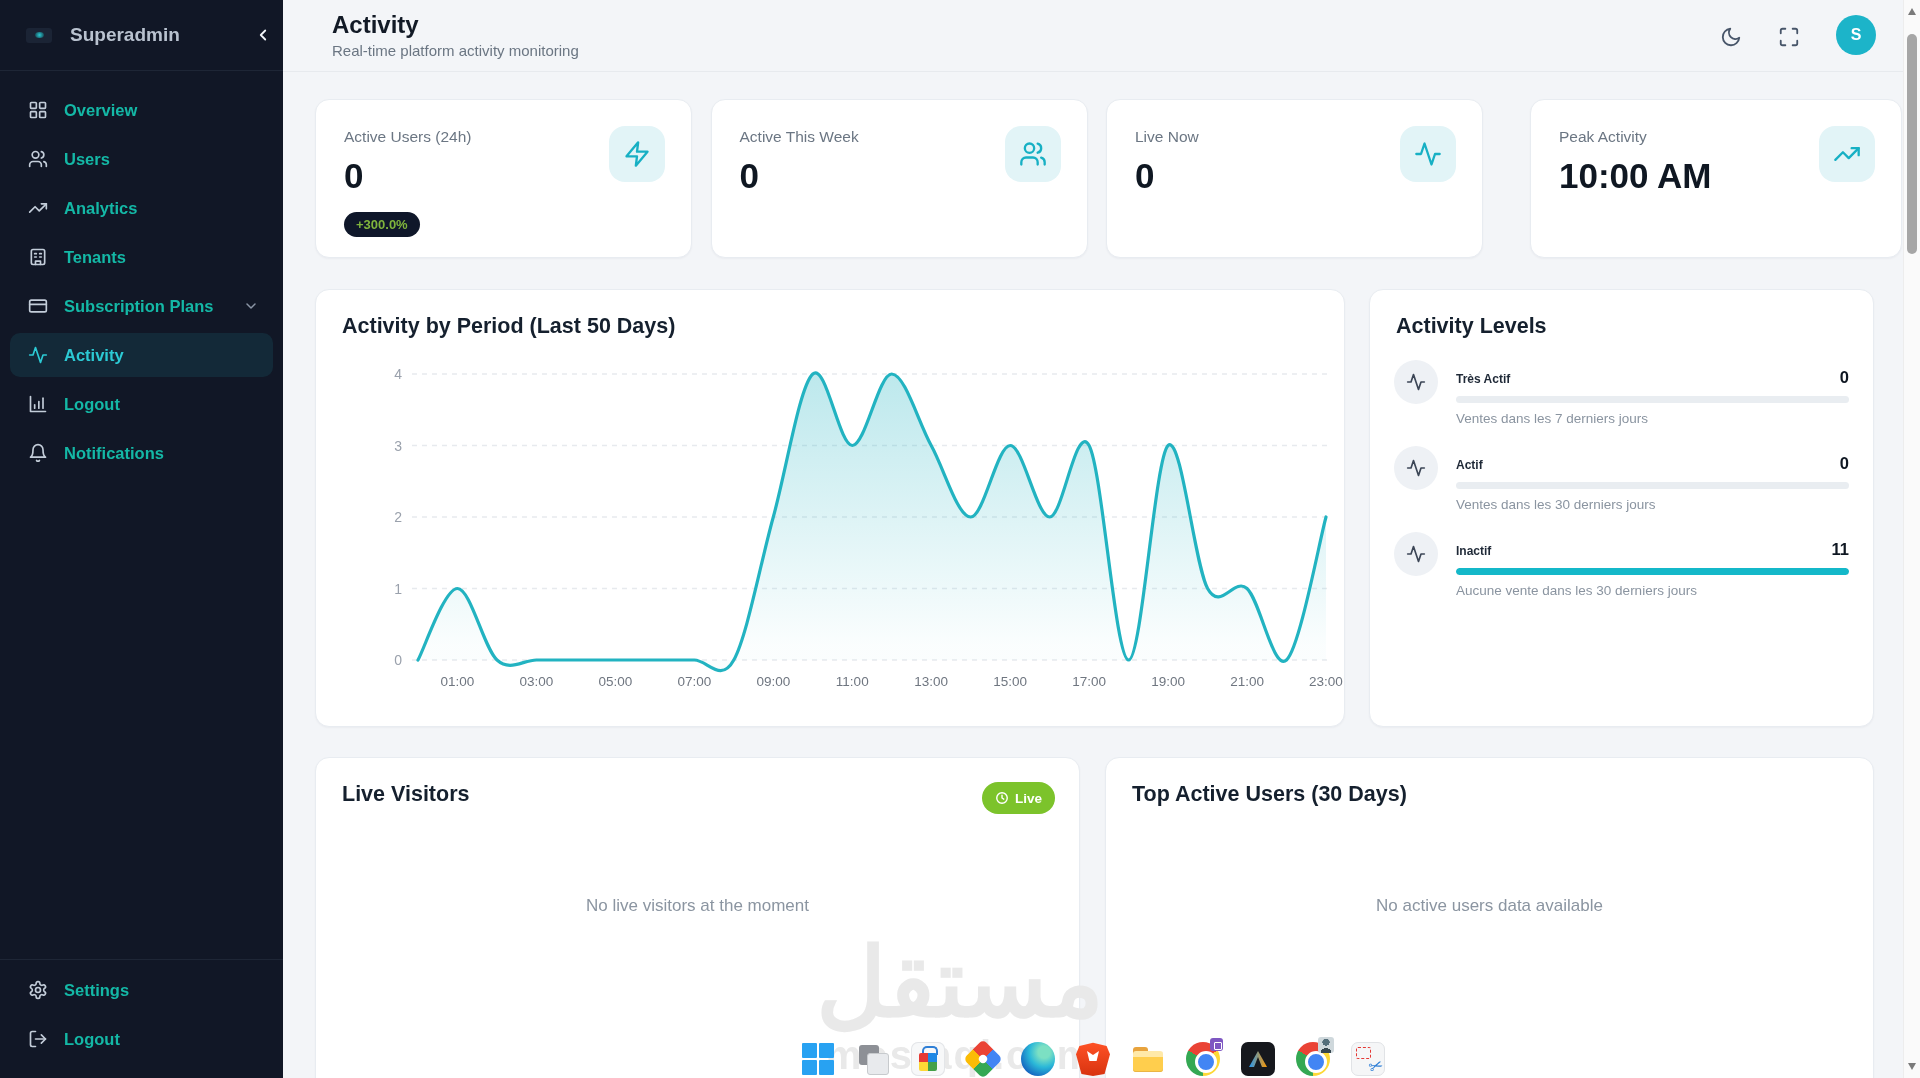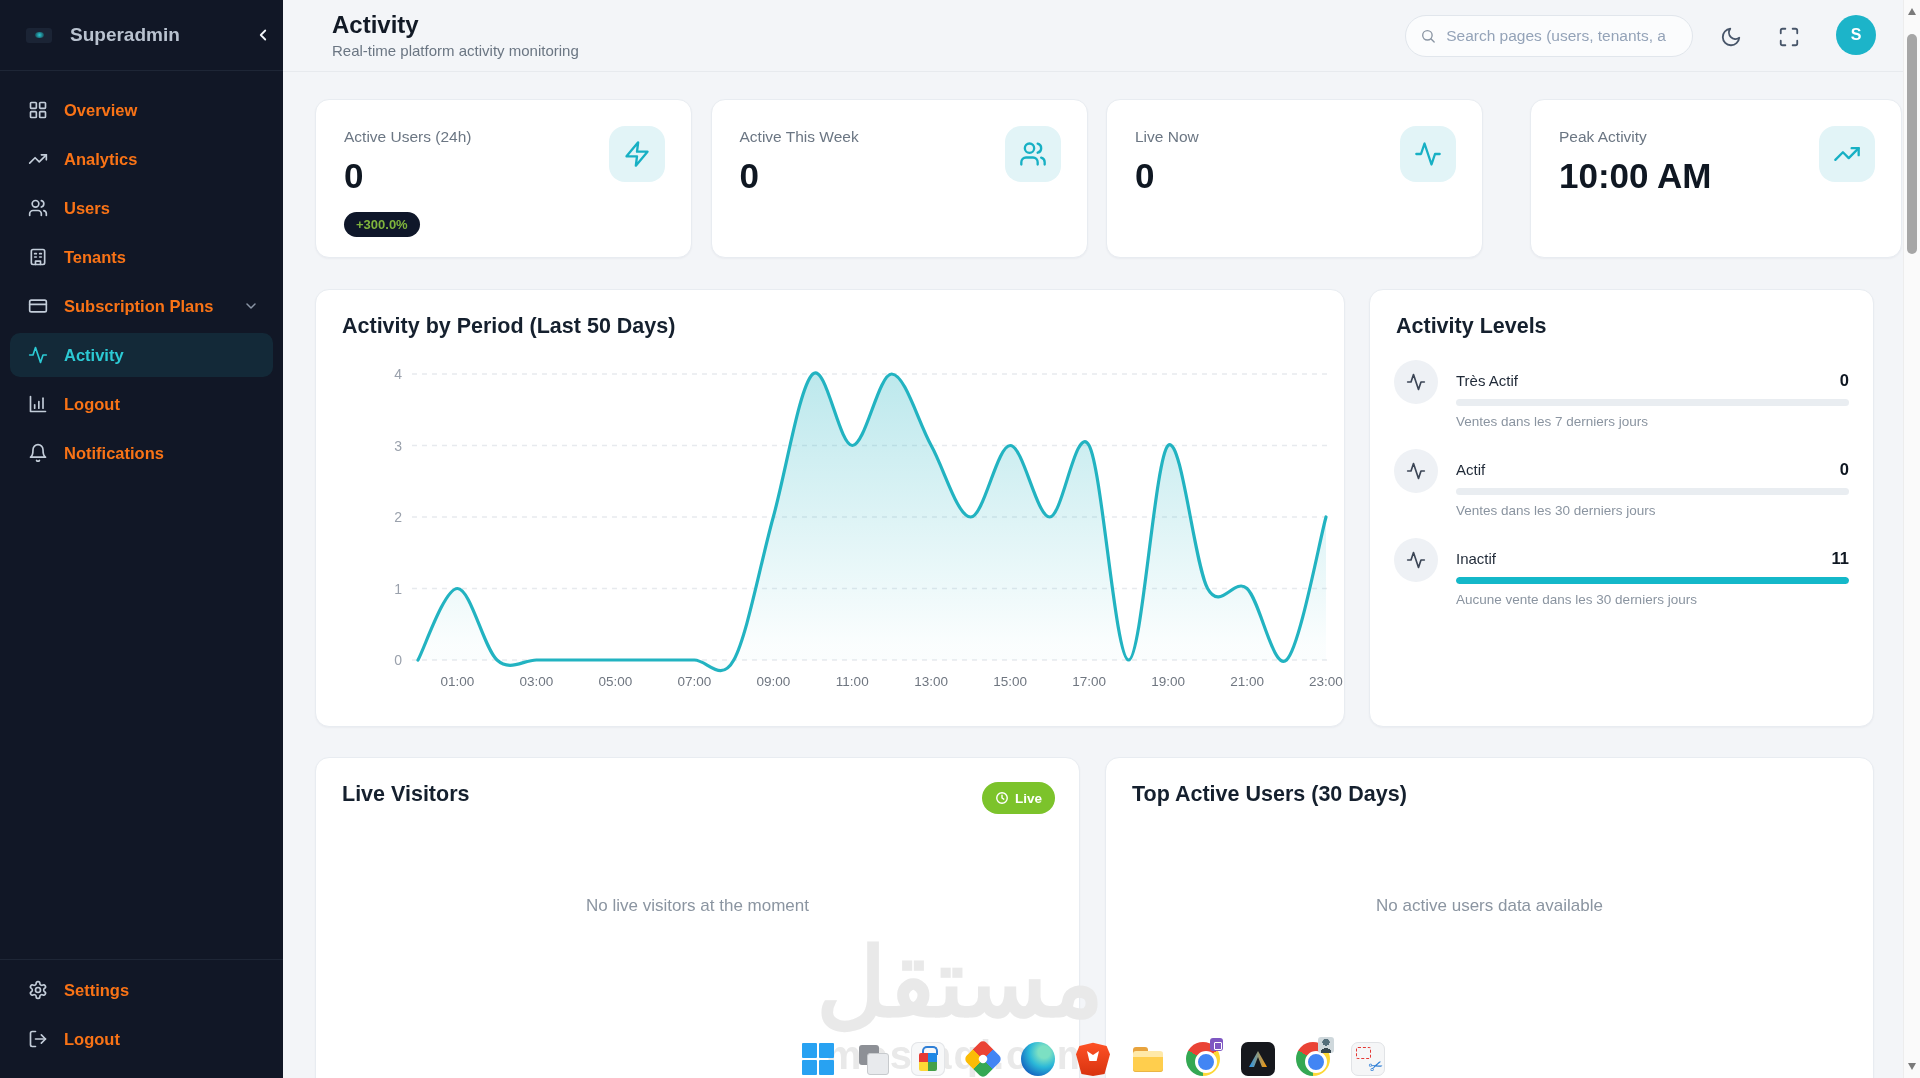--- a/index.html
+++ b/index.html
@@ -7,21 +7,21 @@
   .page { position:relative; width:1920px; height:1078px; background:#f3f5f8; overflow:hidden; }
 
   
   .sidebar { position:absolute; left:0; top:0; width:283px; height:1078px; background:#111726; z-index:5; }
   .brand-row { position:absolute; left:0; top:0; width:100%; height:71px; display:flex; align-items:center; padding:0 8px 0 26px; border-bottom:1px solid #1e2636; }
   .brand-logo { width:26px; height:15px; border-radius:3px; background:#1b2435; position:relative; flex:0 0 auto; }
   .brand-logo::after { content:""; position:absolute; left:9px; top:4px; width:9px; height:6px; border-radius:50%; background:radial-gradient(circle,#2ccad4 0%, #16505c 80%); }
   .brand-text { margin-left:18px; font-size:19px; font-weight:700; color:#b9c2cf; flex:1; }
   .collapse-btn { color:#f1f5f9; width:24px; height:24px; display:flex; align-items:center; justify-content:center; cursor:pointer; }
   .nav { position:absolute; left:10px; right:10px; top:88px; }
-  .nav-item { display:flex; align-items:center; height:44px; margin-bottom:5px; padding:0 14px 0 18px; border-radius:10px; color:#f97316; font-size:16.5px; font-weight:600; cursor:pointer; }
+  .nav-item { display:flex; align-items:center; height:44px; margin-bottom:5px; padding:0 14px 0 18px; border-radius:10px; color:#14b8a6; font-size:16.5px; font-weight:600; cursor:pointer; }
   .nav-item .nicon { width:20px; height:20px; margin-right:16px; color:#c3cdd9; display:flex; align-items:center; flex:0 0 auto; }
   .nav-item .nlabel { flex:1; }
   .nav-item.active { background:rgba(44,202,212,0.10); color:#2ccad4; }
   .nav-item.active .nicon { color:#2ccad4; }
   .nav-item .chev { color:#8a95a5; width:16px; height:16px; }
   .side-footer { position:absolute; left:10px; right:10px; bottom:12px; }
   .side-footer-divider { position:absolute; left:0; right:0; bottom:118px; height:1px; background:#1e2636; }
   svg.ic { display:block; }
 
   
@@ -54,21 +54,21 @@
 
   .chart-svg { position:absolute; left:0; top:52px; }
   .grid-line { stroke:#e7eaee; stroke-width:1.4; stroke-dasharray:5 5; }
   .ylab { fill:#9aa1ac; font-size:14px; text-anchor:end; font-family:"Liberation Sans",sans-serif; }
   .xlab { fill:#6f7680; font-size:13.5px; text-anchor:middle; font-family:"Liberation Sans",sans-serif; }
 
   .levels-rows { position:absolute; left:24px; right:24px; top:66px; }
   .level-row { display:grid; grid-template-columns:44px 1fr; column-gap:18px; margin-bottom:16px; }
   .level-iconbox { width:44px; height:44px; border-radius:50%; background:#eef1f5; color:#3c4656; display:flex; align-items:center; justify-content:center; margin-top:4px; }
   .level-head { display:flex; justify-content:space-between; align-items:baseline; }
-  .level-label { font-size:15px; font-weight:400; color:#1f2937;margin-top:16px; }
+  .level-label { font-size:12px; font-weight:700; color:#1f2937;margin-top:16px; }
   .level-value { font-size:16.5px; font-weight:800; color:#0f1722; }
   .level-bar { margin-top:9px; height:7px; border-radius:5px; background:#e9edf1; overflow:hidden; }
   .level-bar-fill { height:100%; border-radius:5px; background:#14b8c9; width:0; }
   .level-desc { margin-top:8px; font-size:13.5px; color:#8a94a0; }
 
   .live-badge { position:absolute; right:24px; top:24px; height:27px; display:flex; align-items:center; gap:6px; background:#7cc32b; color:#fff; font-size:13.5px; font-weight:700; padding:16px 13px; border-radius:999px; }
   .empty-msg { position:absolute; left:0; right:0; top:138px; text-align:center; font-size:17px; color:#8b95a1; }
 
   
   .watermark { position:absolute; left:390px; top:935px; width:1140px; text-align:center; z-index:2; pointer-events:none; color:#e9e9e9; }
@@ -137,36 +137,36 @@
               <rect x="14" y="3" width="7" height="7" rx="1"></rect>
               <rect x="14" y="14" width="7" height="7" rx="1"></rect>
               <rect x="3" y="14" width="7" height="7" rx="1"></rect>
             </svg>
           </span>
         <span class="nlabel">Overview</span>
       </div>
       <div class="nav-item">
         <span class="nicon">
             <svg class="ic" width="20" height="20" viewBox="0 0 24 24" fill="none" stroke="currentColor" stroke-width="2" stroke-linecap="round" stroke-linejoin="round">
-              <polyline points="22 7 13.5 15.5 8.5 10.5 2 17"></polyline>
-              <polyline points="16 7 22 7 22 13"></polyline>
-            </svg>
-          </span>
-        <span class="nlabel">Analytics</span>
-      </div>
-      <div class="nav-item">
-        <span class="nicon">
-            <svg class="ic" width="20" height="20" viewBox="0 0 24 24" fill="none" stroke="currentColor" stroke-width="2" stroke-linecap="round" stroke-linejoin="round">
               <path d="M16 21v-2a4 4 0 0 0-4-4H6a4 4 0 0 0-4 4v2"></path>
               <circle cx="9" cy="7" r="4"></circle>
               <path d="M22 21v-2a4 4 0 0 0-3-3.87"></path>
               <path d="M16 3.13a4 4 0 0 1 0 7.75"></path>
             </svg>
           </span>
         <span class="nlabel">Users</span>
+      </div>
+      <div class="nav-item">
+        <span class="nicon">
+            <svg class="ic" width="20" height="20" viewBox="0 0 24 24" fill="none" stroke="currentColor" stroke-width="2" stroke-linecap="round" stroke-linejoin="round">
+              <polyline points="22 7 13.5 15.5 8.5 10.5 2 17"></polyline>
+              <polyline points="16 7 22 7 22 13"></polyline>
+            </svg>
+          </span>
+        <span class="nlabel">Analytics</span>
       </div>
       <div class="nav-item">
         <span class="nicon">
             <svg class="ic" width="20" height="20" viewBox="0 0 24 24" fill="none" stroke="currentColor" stroke-width="2" stroke-linecap="round" stroke-linejoin="round">
               <rect x="4" y="3" width="16" height="18" rx="2"></rect>
               <path d="M9 21v-4h6v4"></path>
               <line x1="8" y1="8" x2="10" y2="8"></line>
               <line x1="14" y1="8" x2="16" y2="8"></line>
               <line x1="8" y1="12" x2="10" y2="12"></line>
               <line x1="14" y1="12" x2="16" y2="12"></line>
@@ -240,27 +240,20 @@
         <span class="nlabel">Logout</span>
       </div>
     </div>
   </aside>
 
   <div class="main">
 
     <header class="topbar">
       <div class="page-title">Activity</div>
       <div class="page-subtitle">Real-time platform activity monitoring</div>
-      <div class="searchbox">
-        <svg class="ic" width="18" height="18" viewBox="0 0 24 24" fill="none" stroke="#8a95a3" stroke-width="2" stroke-linecap="round">
-            <circle cx="11" cy="11" r="7"></circle>
-            <line x1="21" y1="21" x2="16.5" y2="16.5"></line>
-          </svg>
-        <input type="text" placeholder="Search pages (users, tenants, a" style="">
-      </div>
       <div class="icon-btn moon-btn">
         <svg class="ic" width="22" height="22" viewBox="0 0 24 24" fill="none" stroke="currentColor" stroke-width="2" stroke-linecap="round" stroke-linejoin="round">
             <path d="M21 12.8A9 9 0 1 1 11.2 3a7 7 0 0 0 9.8 9.8z"></path>
           </svg>
       </div>
       <div class="icon-btn fs-btn">
         <svg class="ic" width="22" height="22" viewBox="0 0 24 24" fill="none" stroke="currentColor" stroke-width="2" stroke-linecap="round" stroke-linejoin="round">
             <path d="M8 3H5a2 2 0 0 0-2 2v3"></path>
             <path d="M21 8V5a2 2 0 0 0-2-2h-3"></path>
             <path d="M3 16v3a2 2 0 0 0 2 2h3"></path>

